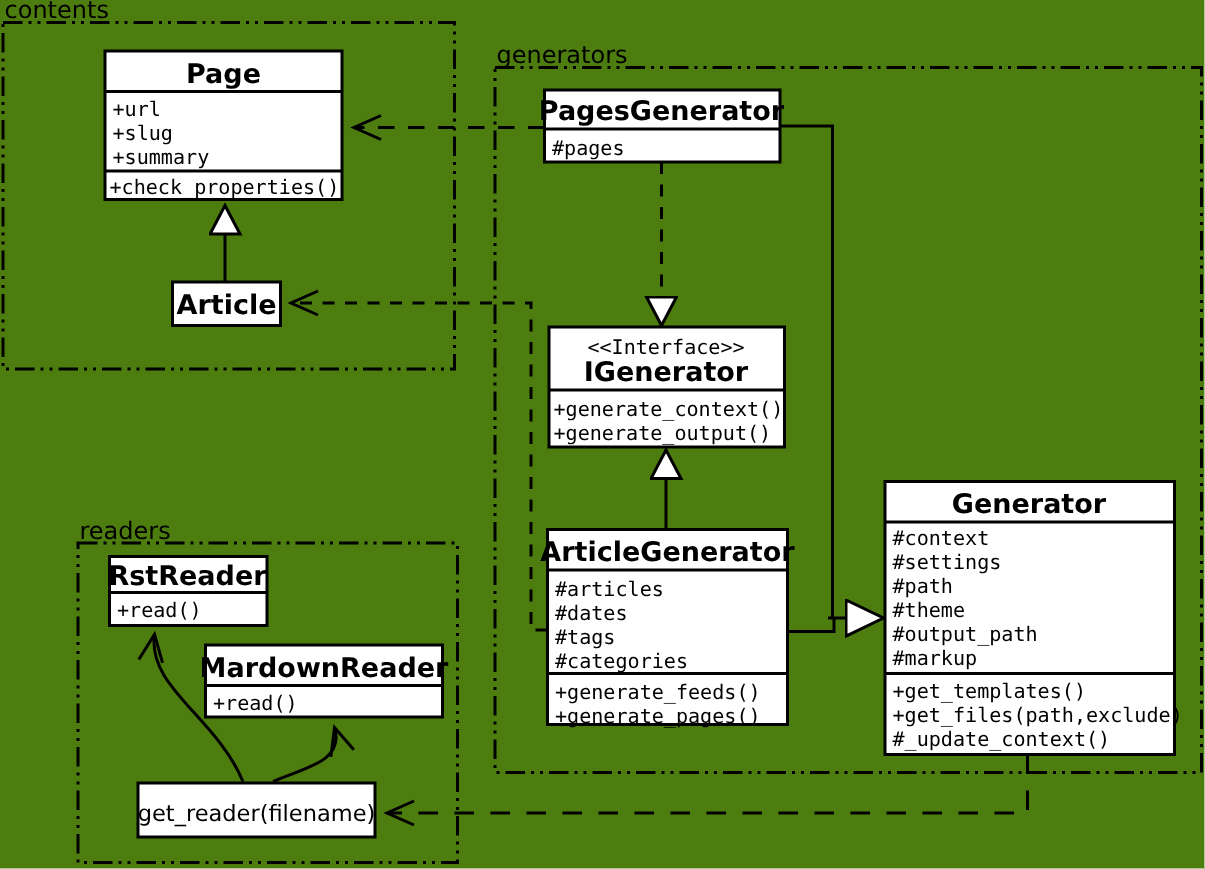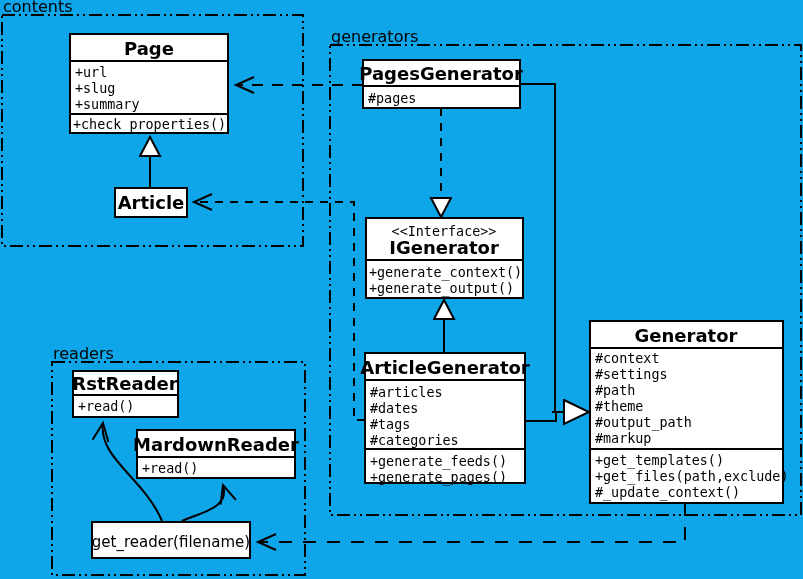--- a/index.html
+++ b/index.html
@@ -1,16 +1,16 @@
 <!DOCTYPE html>
 <html><head>
 <meta charset="utf-8">
 <style>
   html,body{margin:0;padding:0;background:#ffffff;}
-  #stage{position:relative;width:803px;height:579px;background:#0ea5e9;overflow:hidden;}
+  #stage{position:relative;width:803px;height:579px;background:#4d7c0f;overflow:hidden;}
   svg{display:block;}
   .box{fill:#ffffff;stroke:#000000;stroke-width:2px;}
   .divider{stroke:#000000;stroke-width:2px;}
   .pkg{fill:none;stroke:#000000;stroke-width:2px;stroke-dasharray:13 4 2 4 2 4;}
   .edge{fill:none;stroke:#000000;stroke-width:2px;}
   .edge-dash{fill:none;stroke:#000000;stroke-width:2px;stroke-dasharray:11 9;}
   .edge-dash2{fill:none;stroke:#000000;stroke-width:2px;stroke-dasharray:8 7;}
   .edge-dash3{fill:none;stroke:#000000;stroke-width:2px;stroke-dasharray:13 11;}
   text{fill:#000000;}
   .cls-title{font:bold 18px "DejaVu Sans", sans-serif;}

